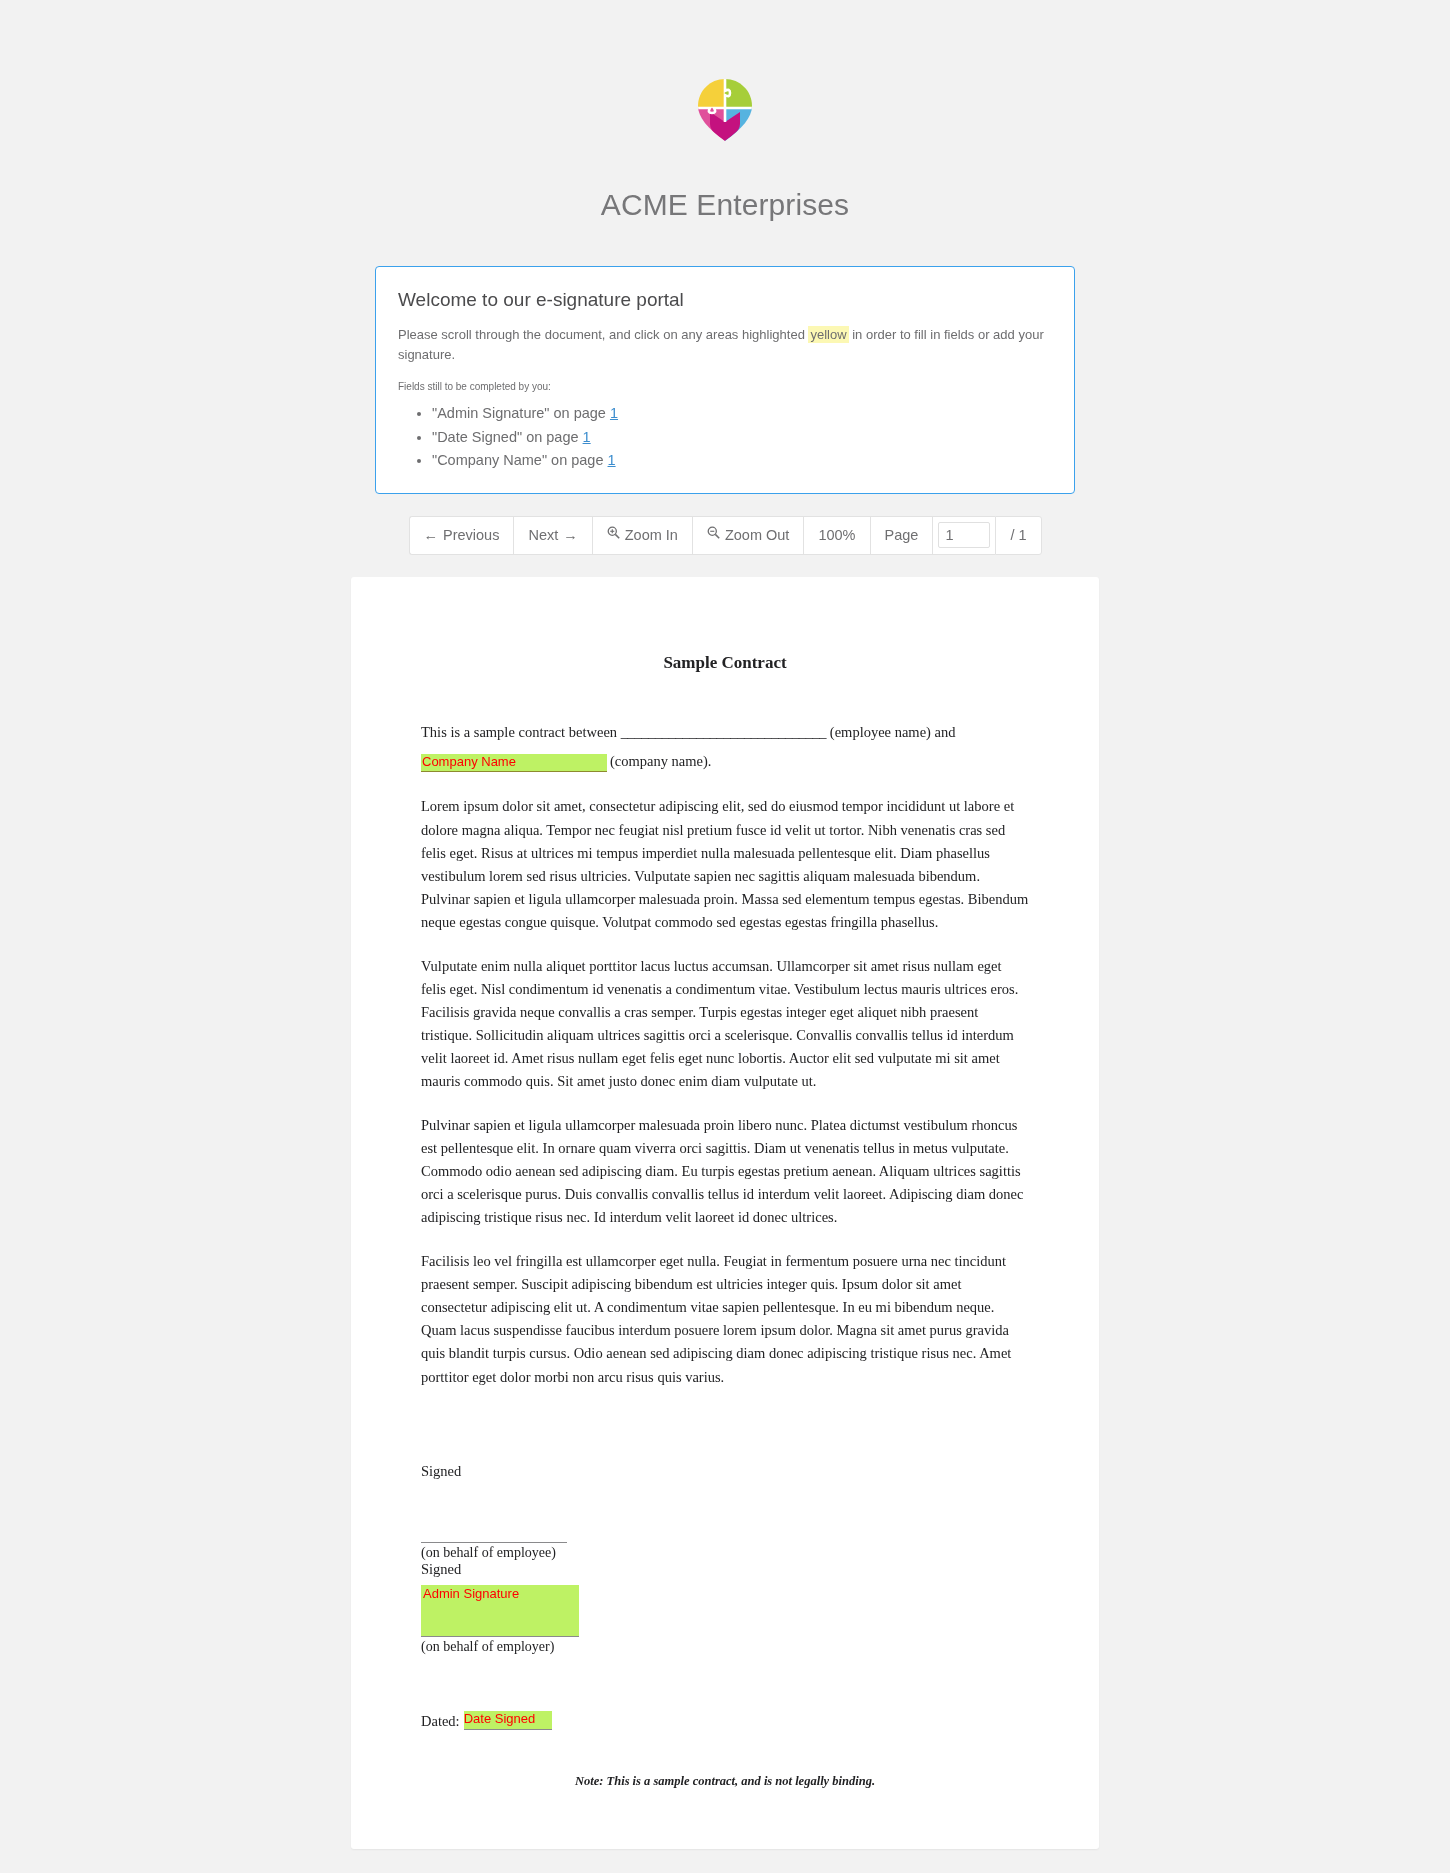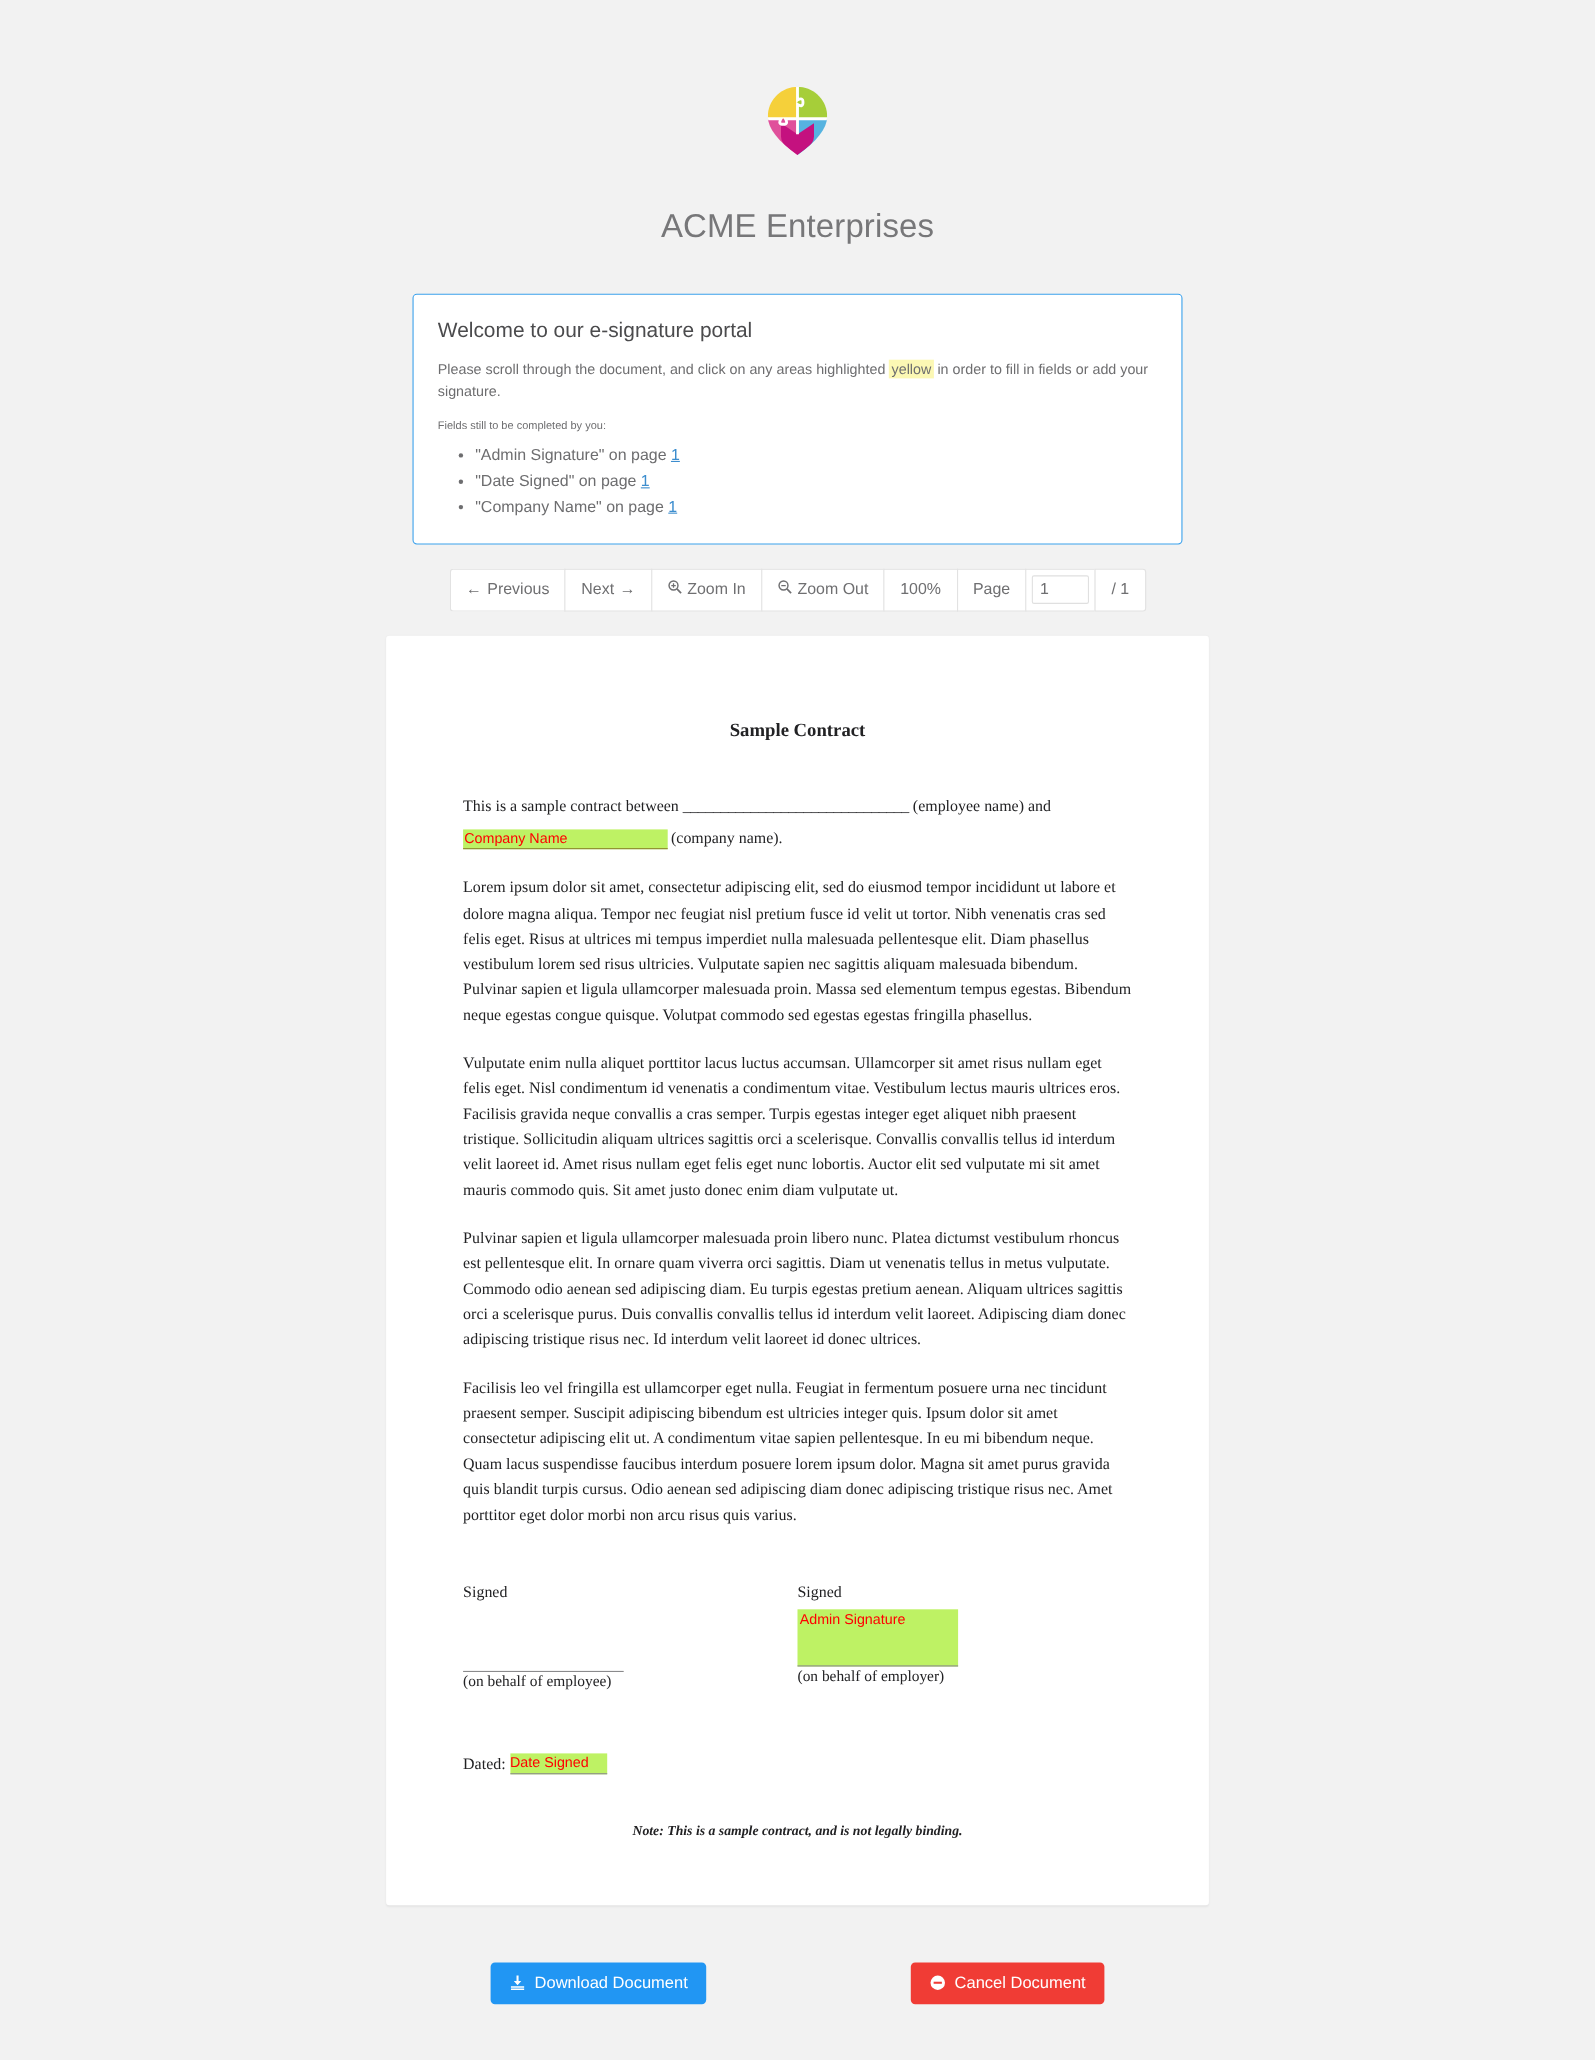--- a/index.html
+++ b/index.html
@@ -152,37 +152,38 @@
     border-bottom: 1.5px solid #8d8a2f;
     padding: 1px 1px 2px 1px;
     margin-right: 3px;
   }
   .field-date {
     width: 88px;
     border-bottom: 1.5px solid #8a8a8c;
     padding: 1px 1px 2px 0;
   }
   .field-signature {
-    width: 146px;
+    width: 158px;
     height: 52px;
     border-bottom: 1.5px solid #8a8a8c;
     padding: 2px 2px 0 2px;
   }
 
   .doc-body p {
     font-size: 14.5px;
     line-height: 1.6;
     margin: 20px 0 0 0;
     text-align: left;
   }
   .doc-body { margin-top: 22px; }
 
   .sign-row {
     display: flex;
-    margin-top: 50px;
+    margin-top: 74px;
+    flex-direction: column;
   }
   .sign-col { width: 50%; }
   .sign-col.right { padding-left: 0; }
   .sign-label { font-size: 14.5px; font-weight: 400; }
   .sign-space { height: 58px; }
   .sign-rule {
     width: 146px;
     border-top: 1.5px solid #8a8a8c;
     margin-top: 4px;
   }

